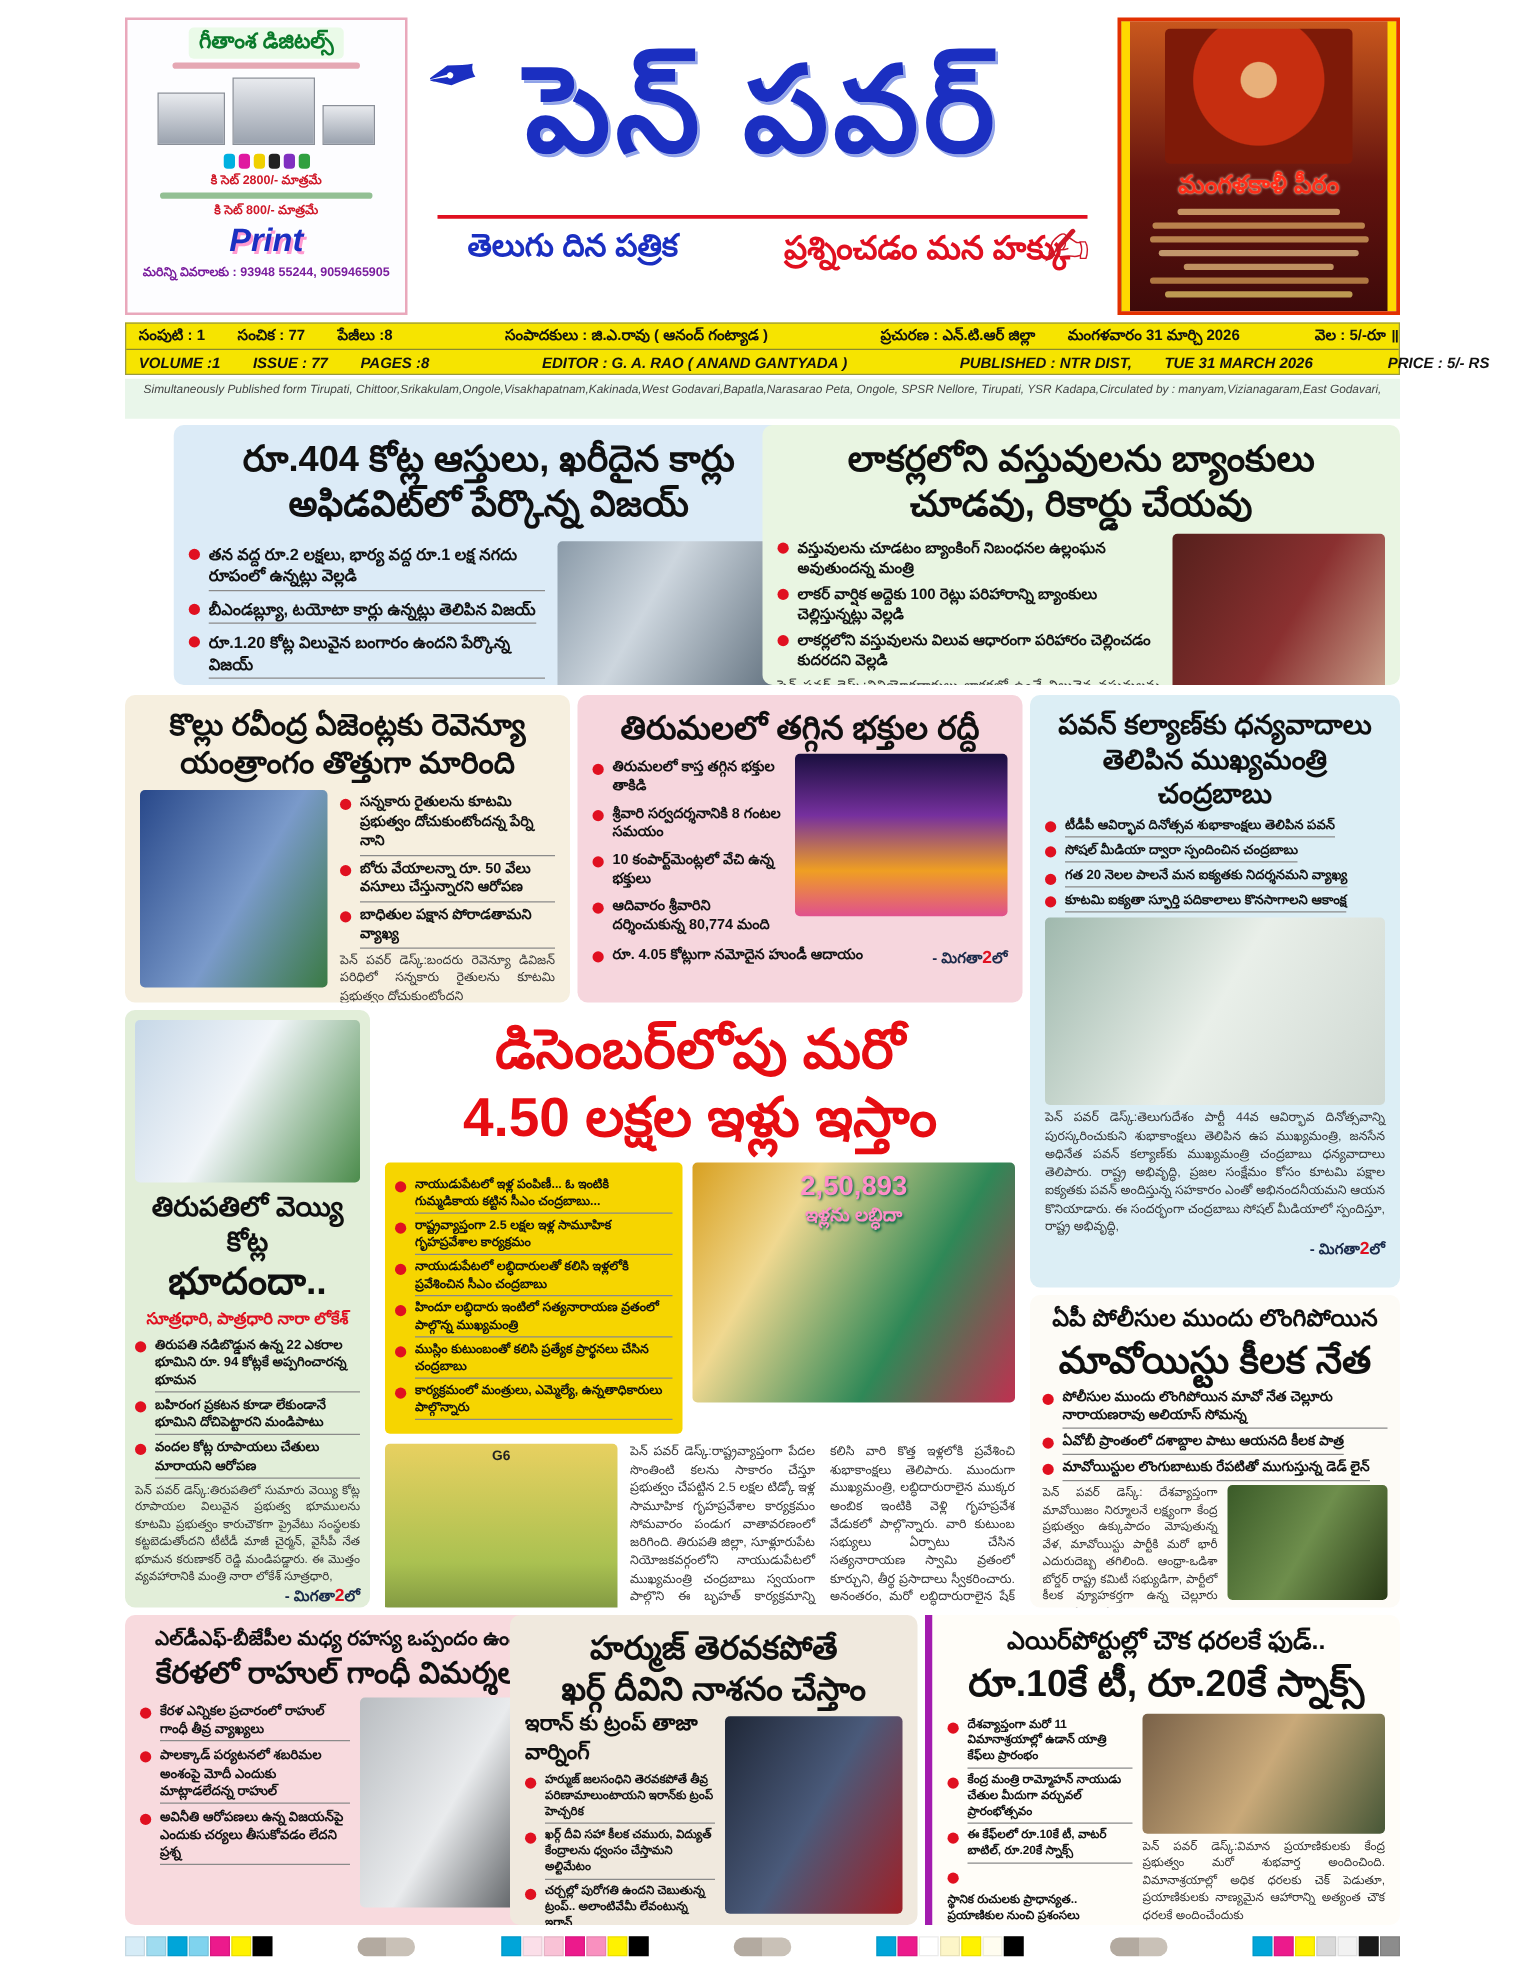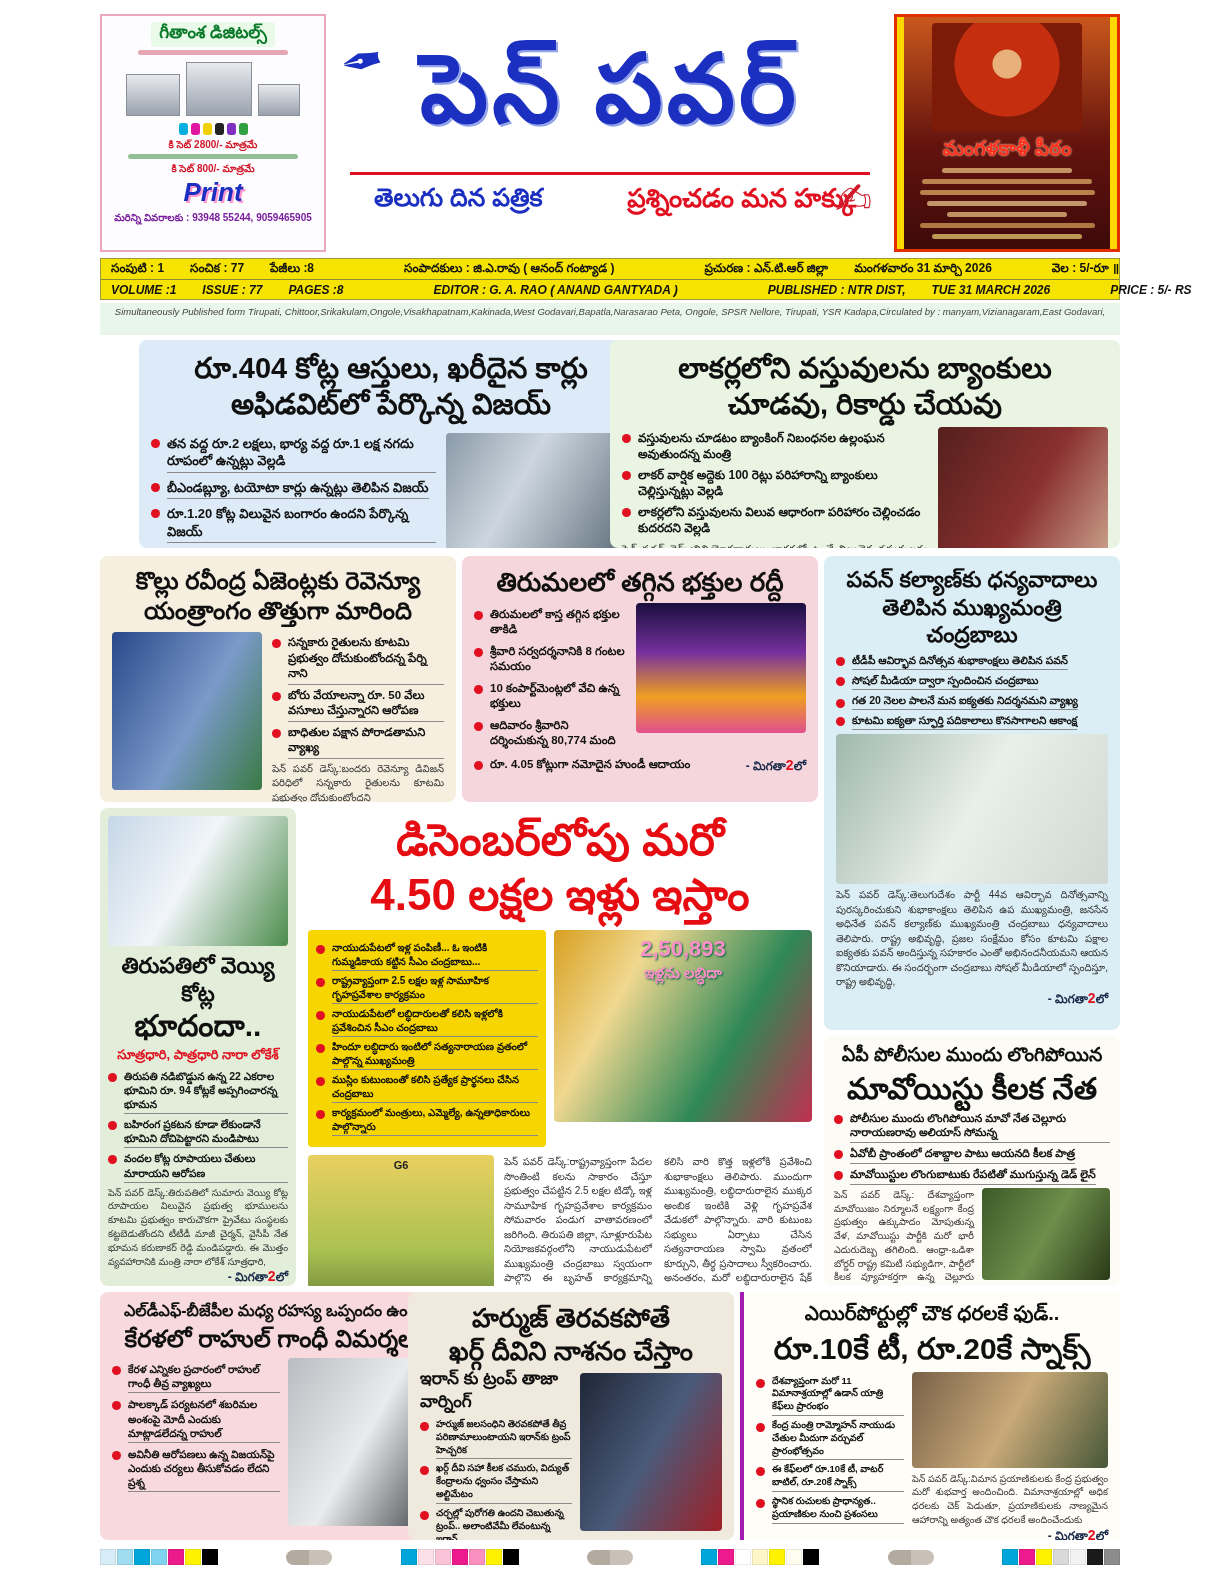--- a/index.html
+++ b/index.html
@@ -427,38 +427,38 @@
       <div class="b" style="font-size:9.5px;margin:3px 0;">
           <span class="dot"></span>
           <span class="bt">చర్చల్లో పురోగతి ఉందని చెబుతున్న ట్రంప్.. అలాంటివేమీ లేవంటున్న ఇరాన్</span>
         </div>
 
     </div>
     <div class="ph ph-trump" style="width:142px;height:158px;margin-top:4px;"></div>
   </div>
 </div>
 
-<div class="card" style="left:740px;top:1292px;width:380px;height:248px;background:#fffdf8;border-left:4px solid #a21caf;border-radius:0 8px 8px 0;">
+<div class="card" style="left:740px;top:1292px;width:380px;height:248px;background:#fffdf8;border-left:6px solid #a21caf;border-radius:0 8px 8px 0;">
   <div class="kicker" style="font-size:20px;">ఎయిర్‌పోర్టుల్లో చౌక ధరలకే ఫుడ్..</div>
   <div class="hl" style="font-size:30px;">రూ.10కే టీ, రూ.20కే స్నాక్స్</div>
   <div style="display:flex;gap:8px;margin-top:4px;">
     <div style="width:148px;flex:none;">
       <div class="b" style="font-size:9.5px;margin:3px 0;">
           <span class="dot"></span>
           <span class="bt">దేశవ్యాప్తంగా మరో 11 విమానాశ్రయాల్లో ఉడాన్ యాత్రి కేఫ్‌లు ప్రారంభం</span>
         </div>
       <div class="b" style="font-size:9.5px;margin:3px 0;">
           <span class="dot"></span>
           <span class="bt">కేంద్ర మంత్రి రామ్మోహన్ నాయుడు చేతుల మీదుగా వర్చువల్ ప్రారంభోత్సవం</span>
         </div>
       <div class="b" style="font-size:9.5px;margin:3px 0;">
           <span class="dot"></span>
           <span class="bt">ఈ కేఫ్‌లలో రూ.10కే టీ, వాటర్ బాటిల్, రూ.20కే స్నాక్స్</span>
         </div>
-      <div class="b" style="font-size:9.5px;margin:3px 0;">
+      <div class="b" style="font-size:9.5px;margin:3px 0;flex-direction:column;">
           <span class="dot"></span>
           <span class="bt">స్థానిక రుచులకు ప్రాధాన్యత.. ప్రయాణికుల నుంచి ప్రశంసలు</span>
         </div>
     </div>
     <div style="flex:1;">
       <div class="ph ph-cafe" style="width:100%;height:96px;"></div>
       <div class="body-txt" style="font-size:9.5px;margin-top:4px;">పెన్ పవర్ డెస్క్:విమాన ప్రయాణికులకు కేంద్ర ప్రభుత్వం మరో శుభవార్త అందించింది. విమానాశ్రయాల్లో అధిక ధరలకు చెక్ పెడుతూ, ప్రయాణికులకు నాణ్యమైన ఆహారాన్ని అత్యంత చౌక ధరలకే అందించేందుకు</div>
       <div class="more"><span>- మిగతా</span><span class="n">2</span><span>లో</span></div>
     </div>
   </div>

